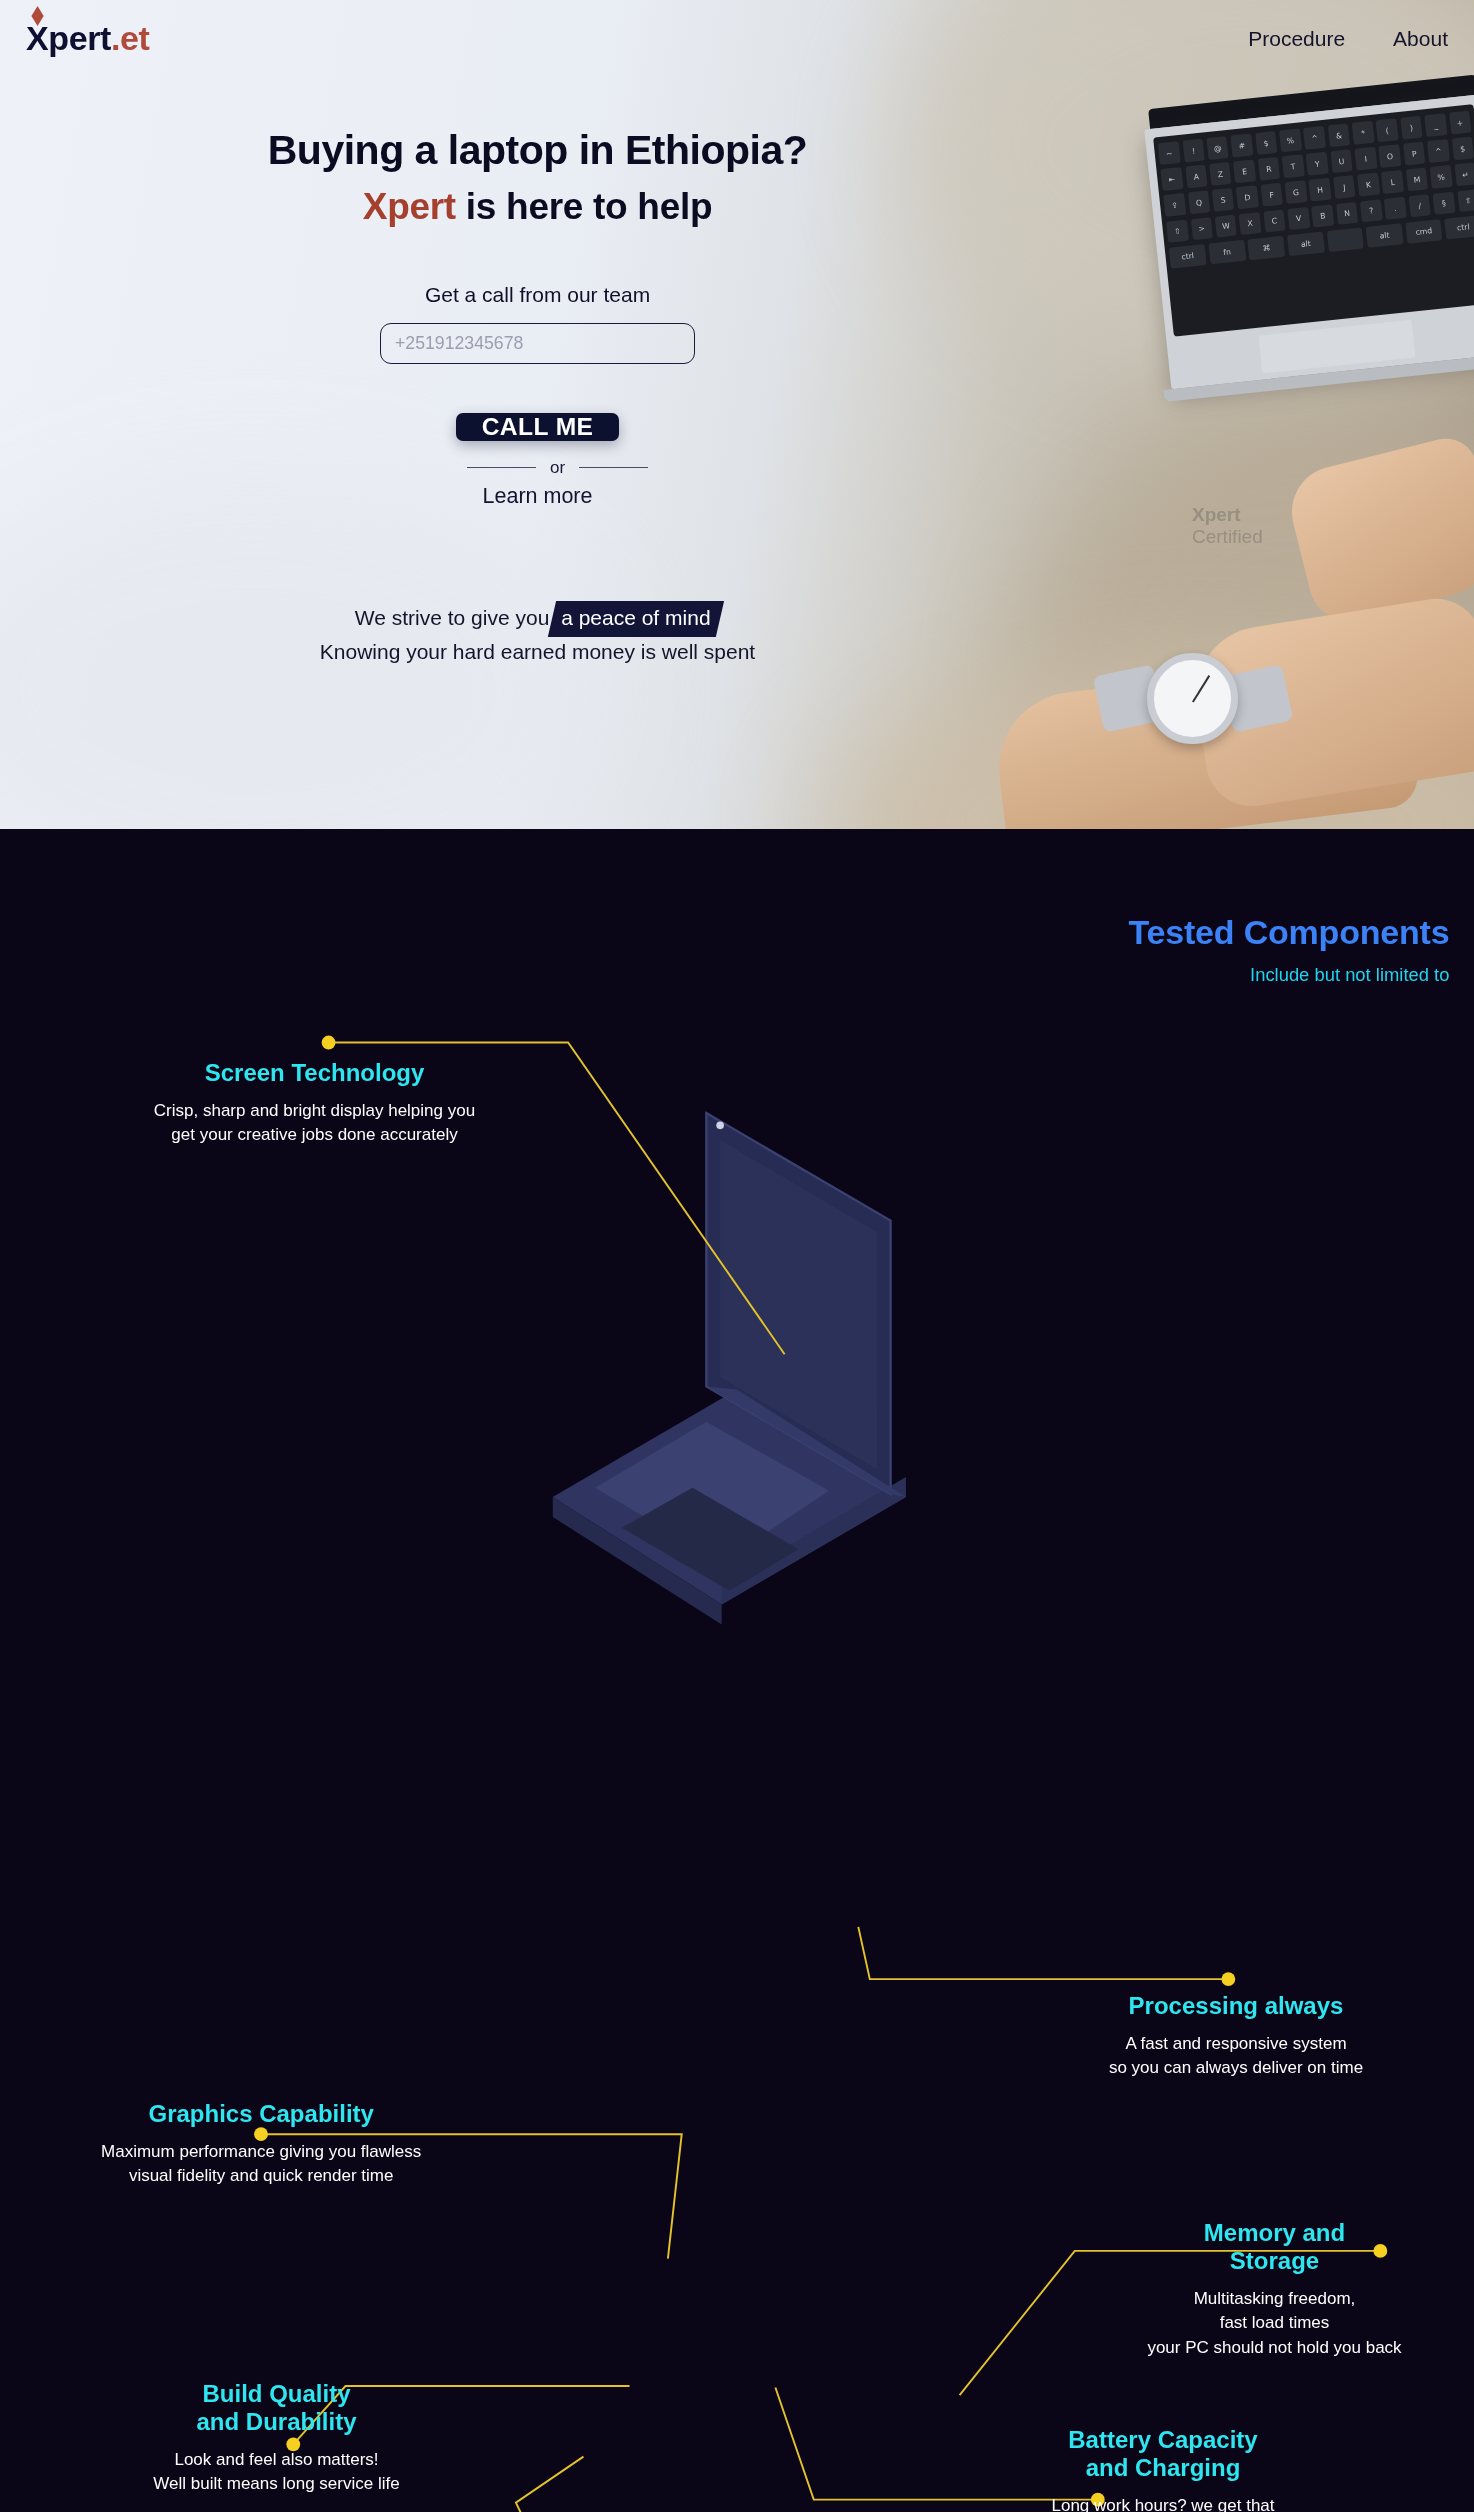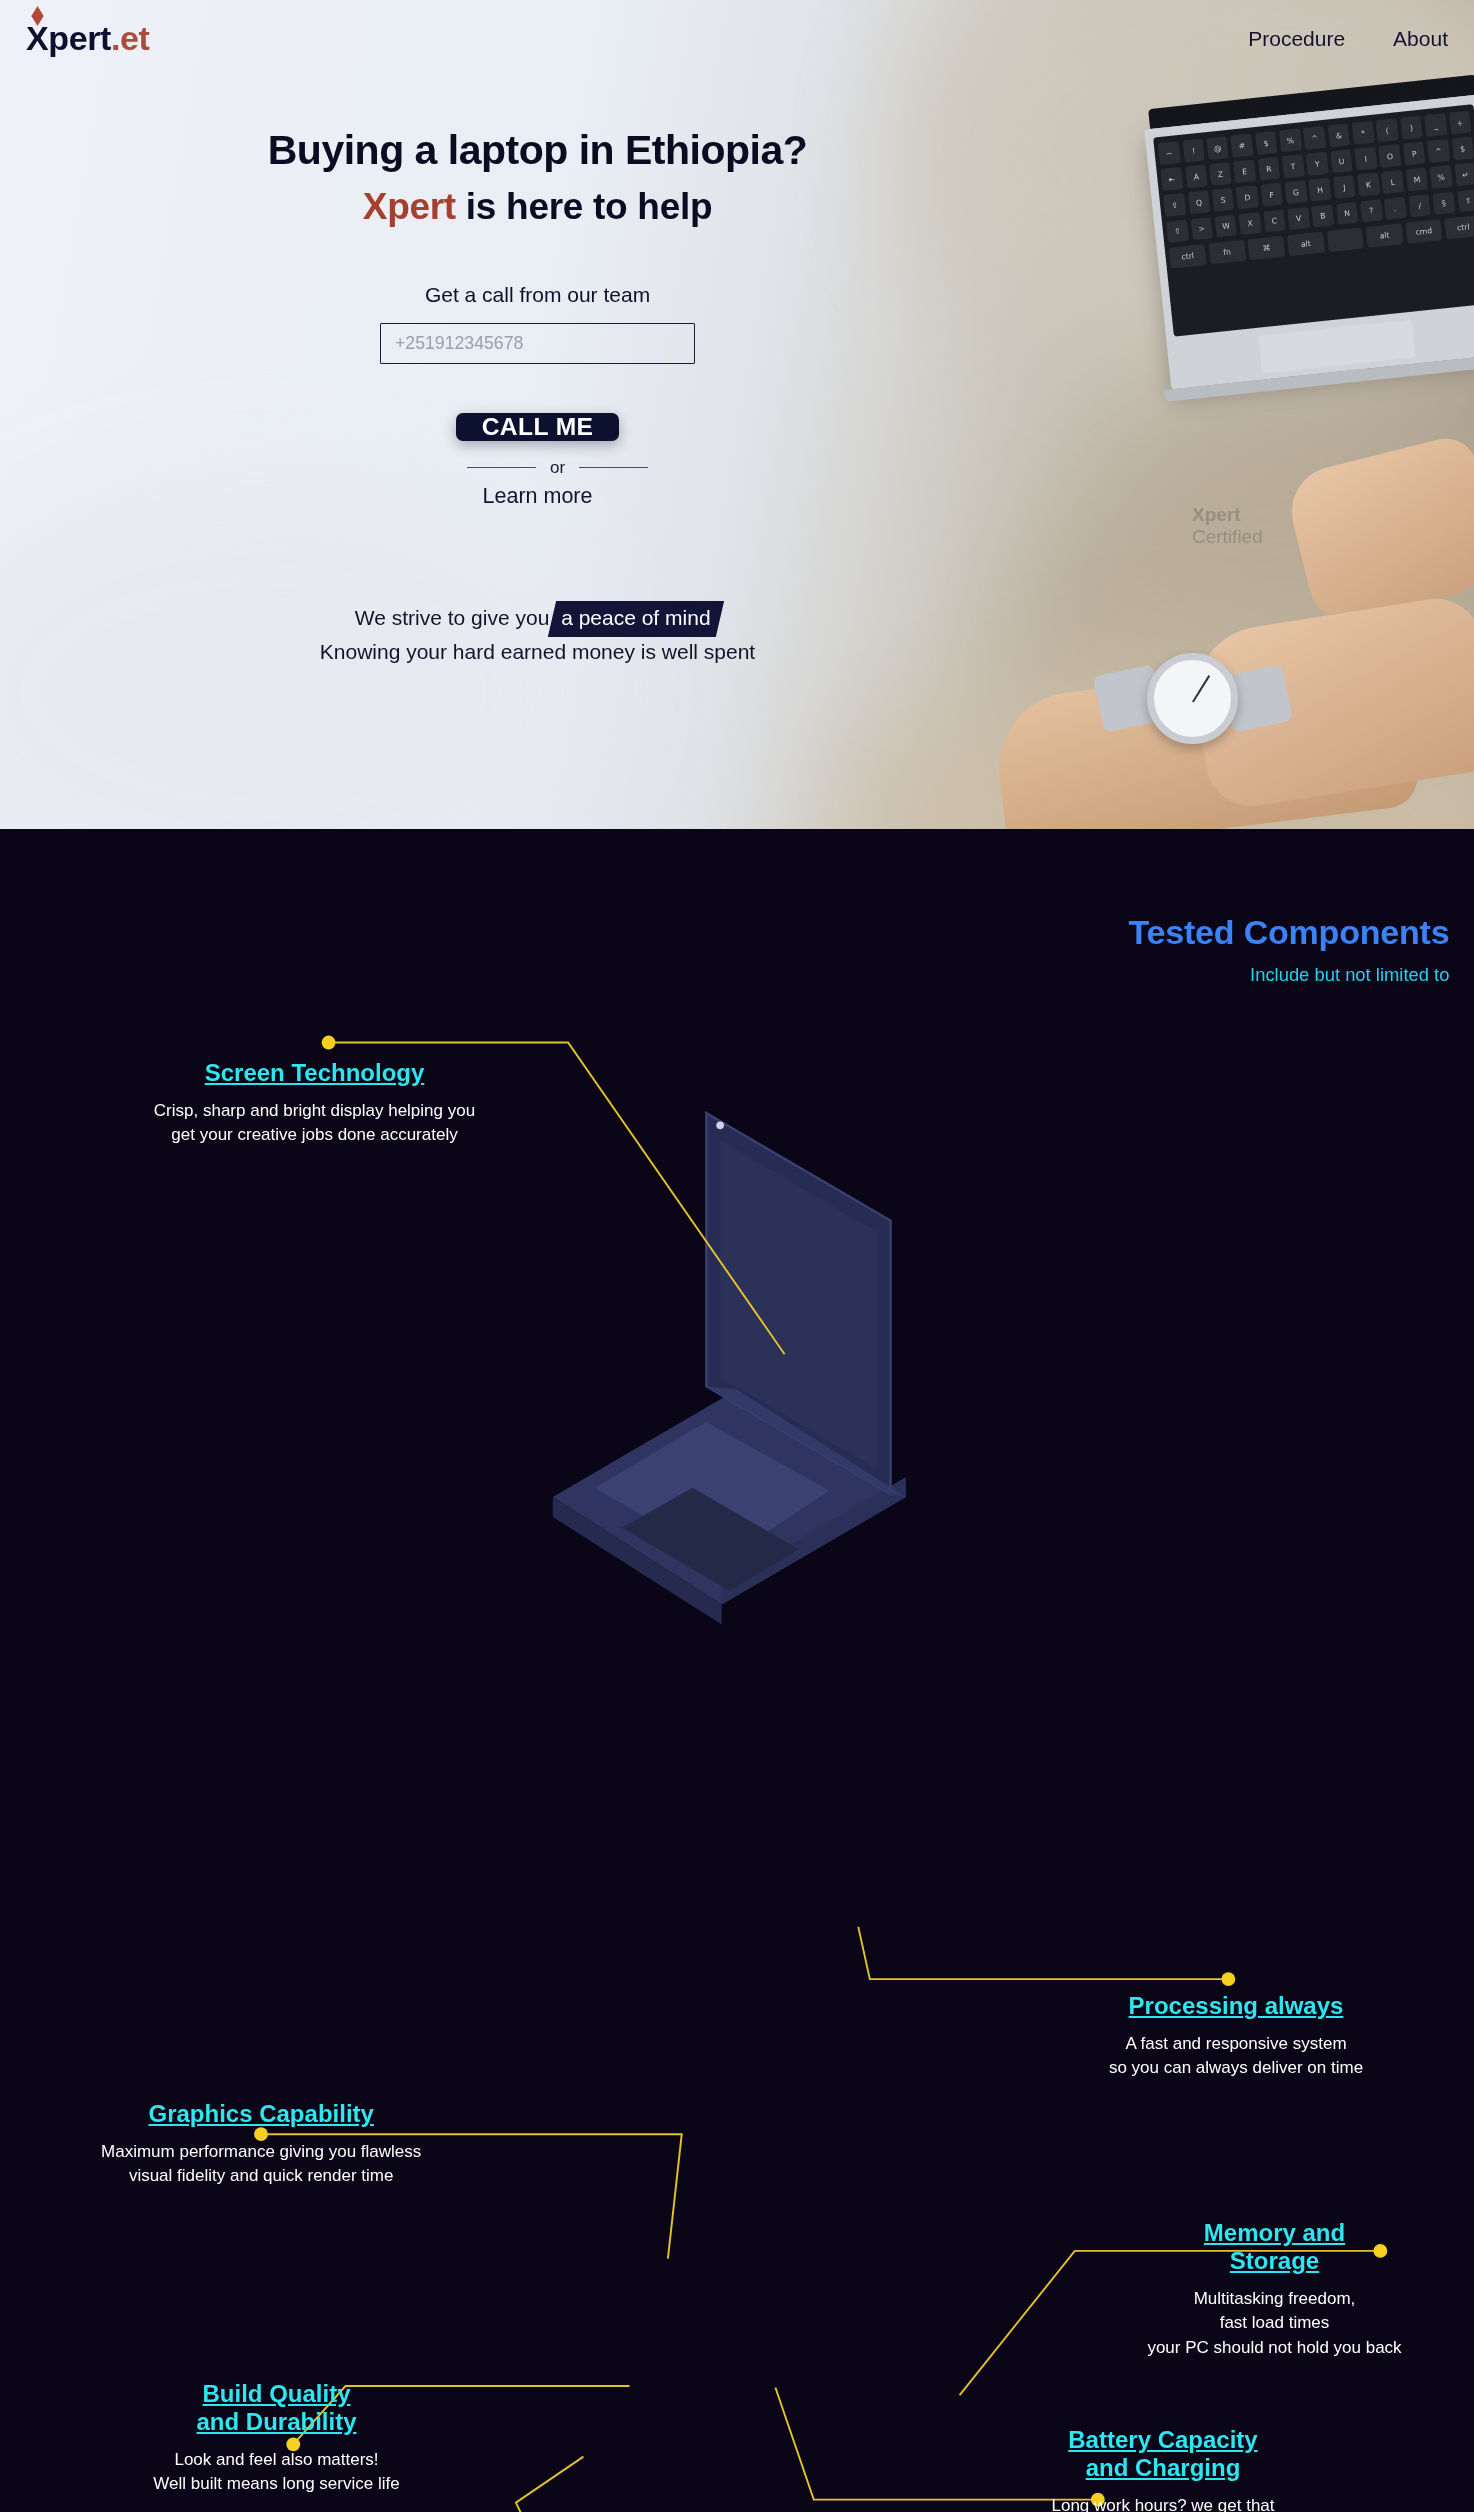--- a/index.html
+++ b/index.html
@@ -57,21 +57,21 @@
   .logo .dot{color:#b04a3a;}
   .logo .et{color:#b04a3a;}
   .navlinks{display:flex;gap:48px;font-size:21px;color:#14132b;}
   .navlinks span{cursor:pointer;}
 
   .hero-content{position:absolute;left:0;top:0;width:1075px;z-index:6;text-align:center;padding-top:127px;}
   .h1t{font-size:41px;font-weight:700;color:#0b0b22;letter-spacing:-0.5px;}
   .h2t{font-size:37px;font-weight:700;color:#0b0b22;margin-top:12.3px;letter-spacing:-0.3px;}
   .h2t .xp{color:#a5402f;}
   .getcall{margin-top:55px;font-size:21px;color:#11102a;}
-  .phone{margin-top:15.4px;width:315px;height:41px;border:1.5px solid #1a1a3c;border-radius:1px;background:transparent;
+  .phone{margin-top:15.4px;width:315px;height:41px;border:1.5px solid #1a1a3c;border-radius:11px;background:transparent;
          font-size:17.7px;color:#1a1a3c;padding:0 14px;font-family:"Liberation Sans",sans-serif;outline:none;}
   .phone::placeholder{color:#9b9db0;}
   .callme{margin-top:49px;display:inline-block;background:#0d1130;color:#fff;font-size:24.6px;font-weight:700;
           letter-spacing:0.4px;padding:0 26px;border-radius:7px;border:none;cursor:pointer;
           box-shadow:0 4.6px 12.3px rgba(10,12,40,.3);}
   .orwrap{margin-top:17px;display:flex;align-items:center;justify-content:center;gap:14px;color:#1b1a33;font-size:17px;padding-left:40px;}
   .orline{width:69px;height:1.5px;background:#4a4a66;}
   .learn{margin-top:6.1px;font-size:21.5px;color:#141330;cursor:pointer;}
   .strive{margin-top:92px;font-size:21px;color:#14142c;line-height:1.55;}
   .hl{display:inline-block;background:#121438;color:#fff;padding:0.8px 9.2px 2.3px 9.2px;
@@ -85,21 +85,21 @@
   .sect-sub{font-size:18.4px;color:#22d3ee;margin-top:12.3px;}
 
   
   .iso{position:absolute;left:399px;top:238px;width:630px;height:645px;}
   .iso svg{width:100%;height:100%;}
 
   
   .lines{position:absolute;left:0;top:0;width:1474px;height:1683px;pointer-events:none;}
 
   .feat{position:absolute;}
-  .feat h3{color:#2ee6f0;font-size:24px;font-weight:700;line-height:1.16;text-decoration:underline;}
+  .feat h3{color:#2ee6f0;font-size:24px;font-weight:700;line-height:1.16;}
   .feat p{color:#fff;font-size:17px;line-height:1.43;margin-top:12.3px;}
   .ta-c{text-align:center;}
 </style>
 </head>
 <body>
 
 <div class="page">
 
   <section class="hero">
     <div class="hero-photo">

